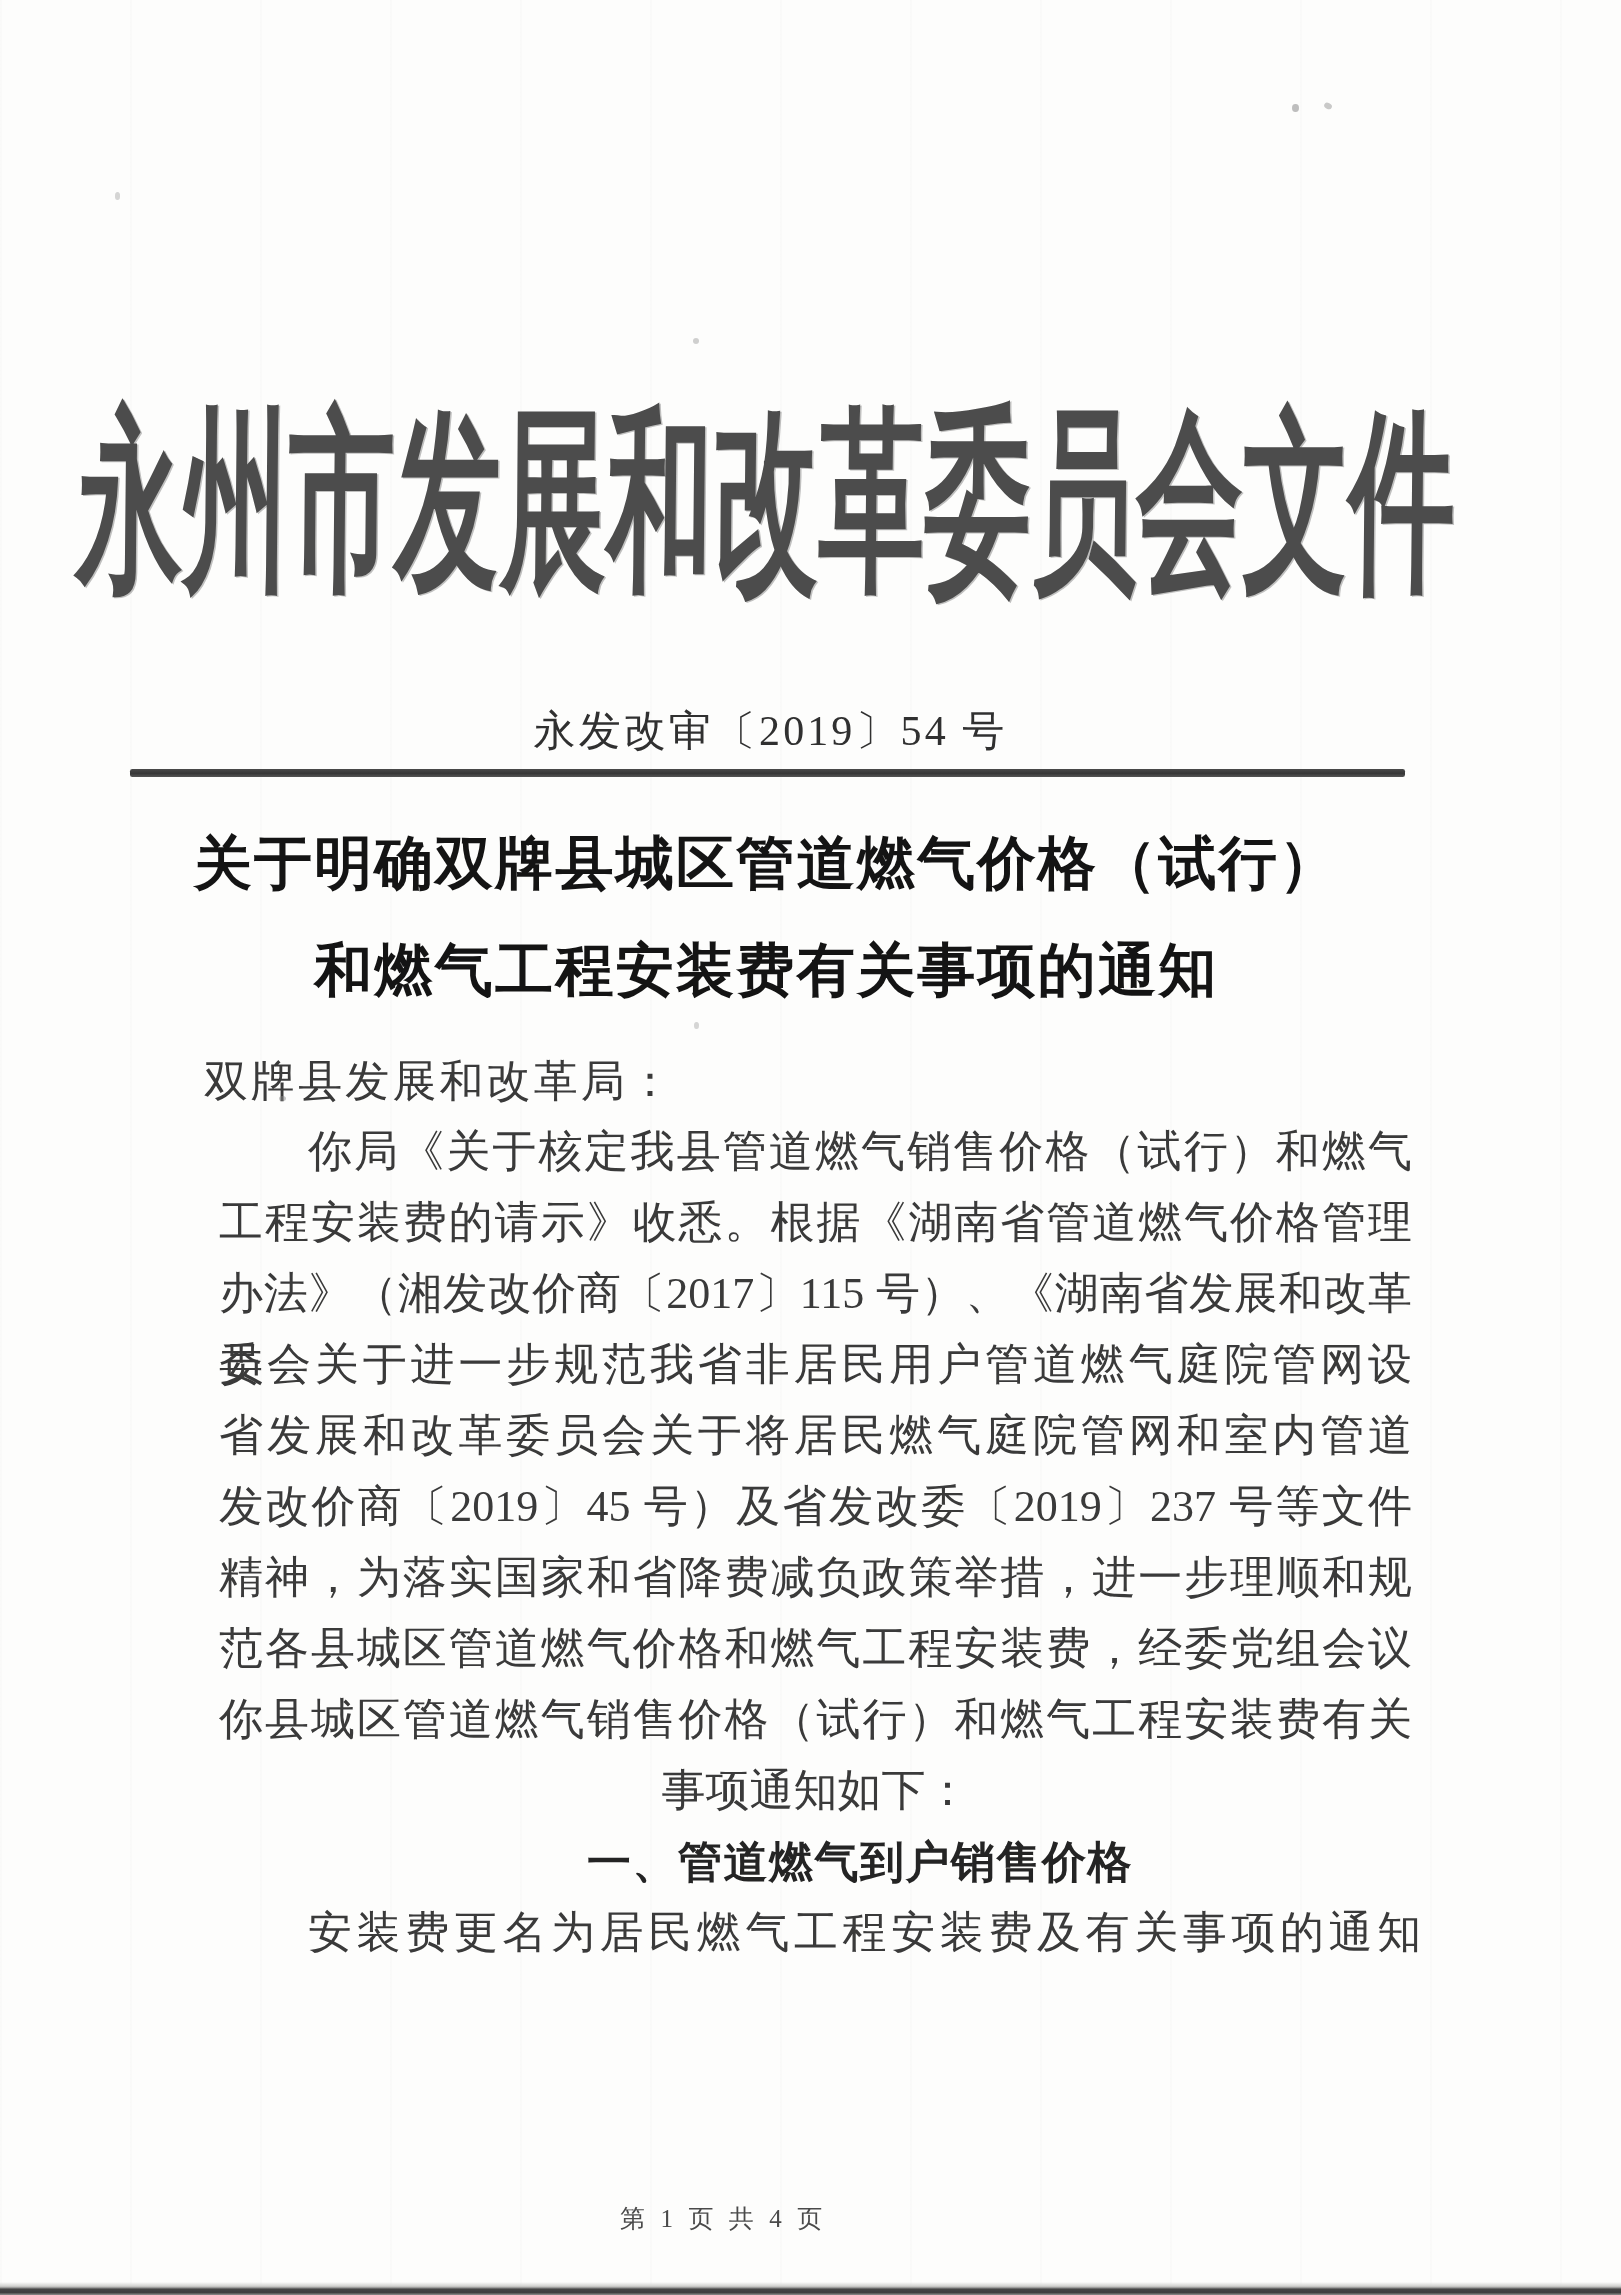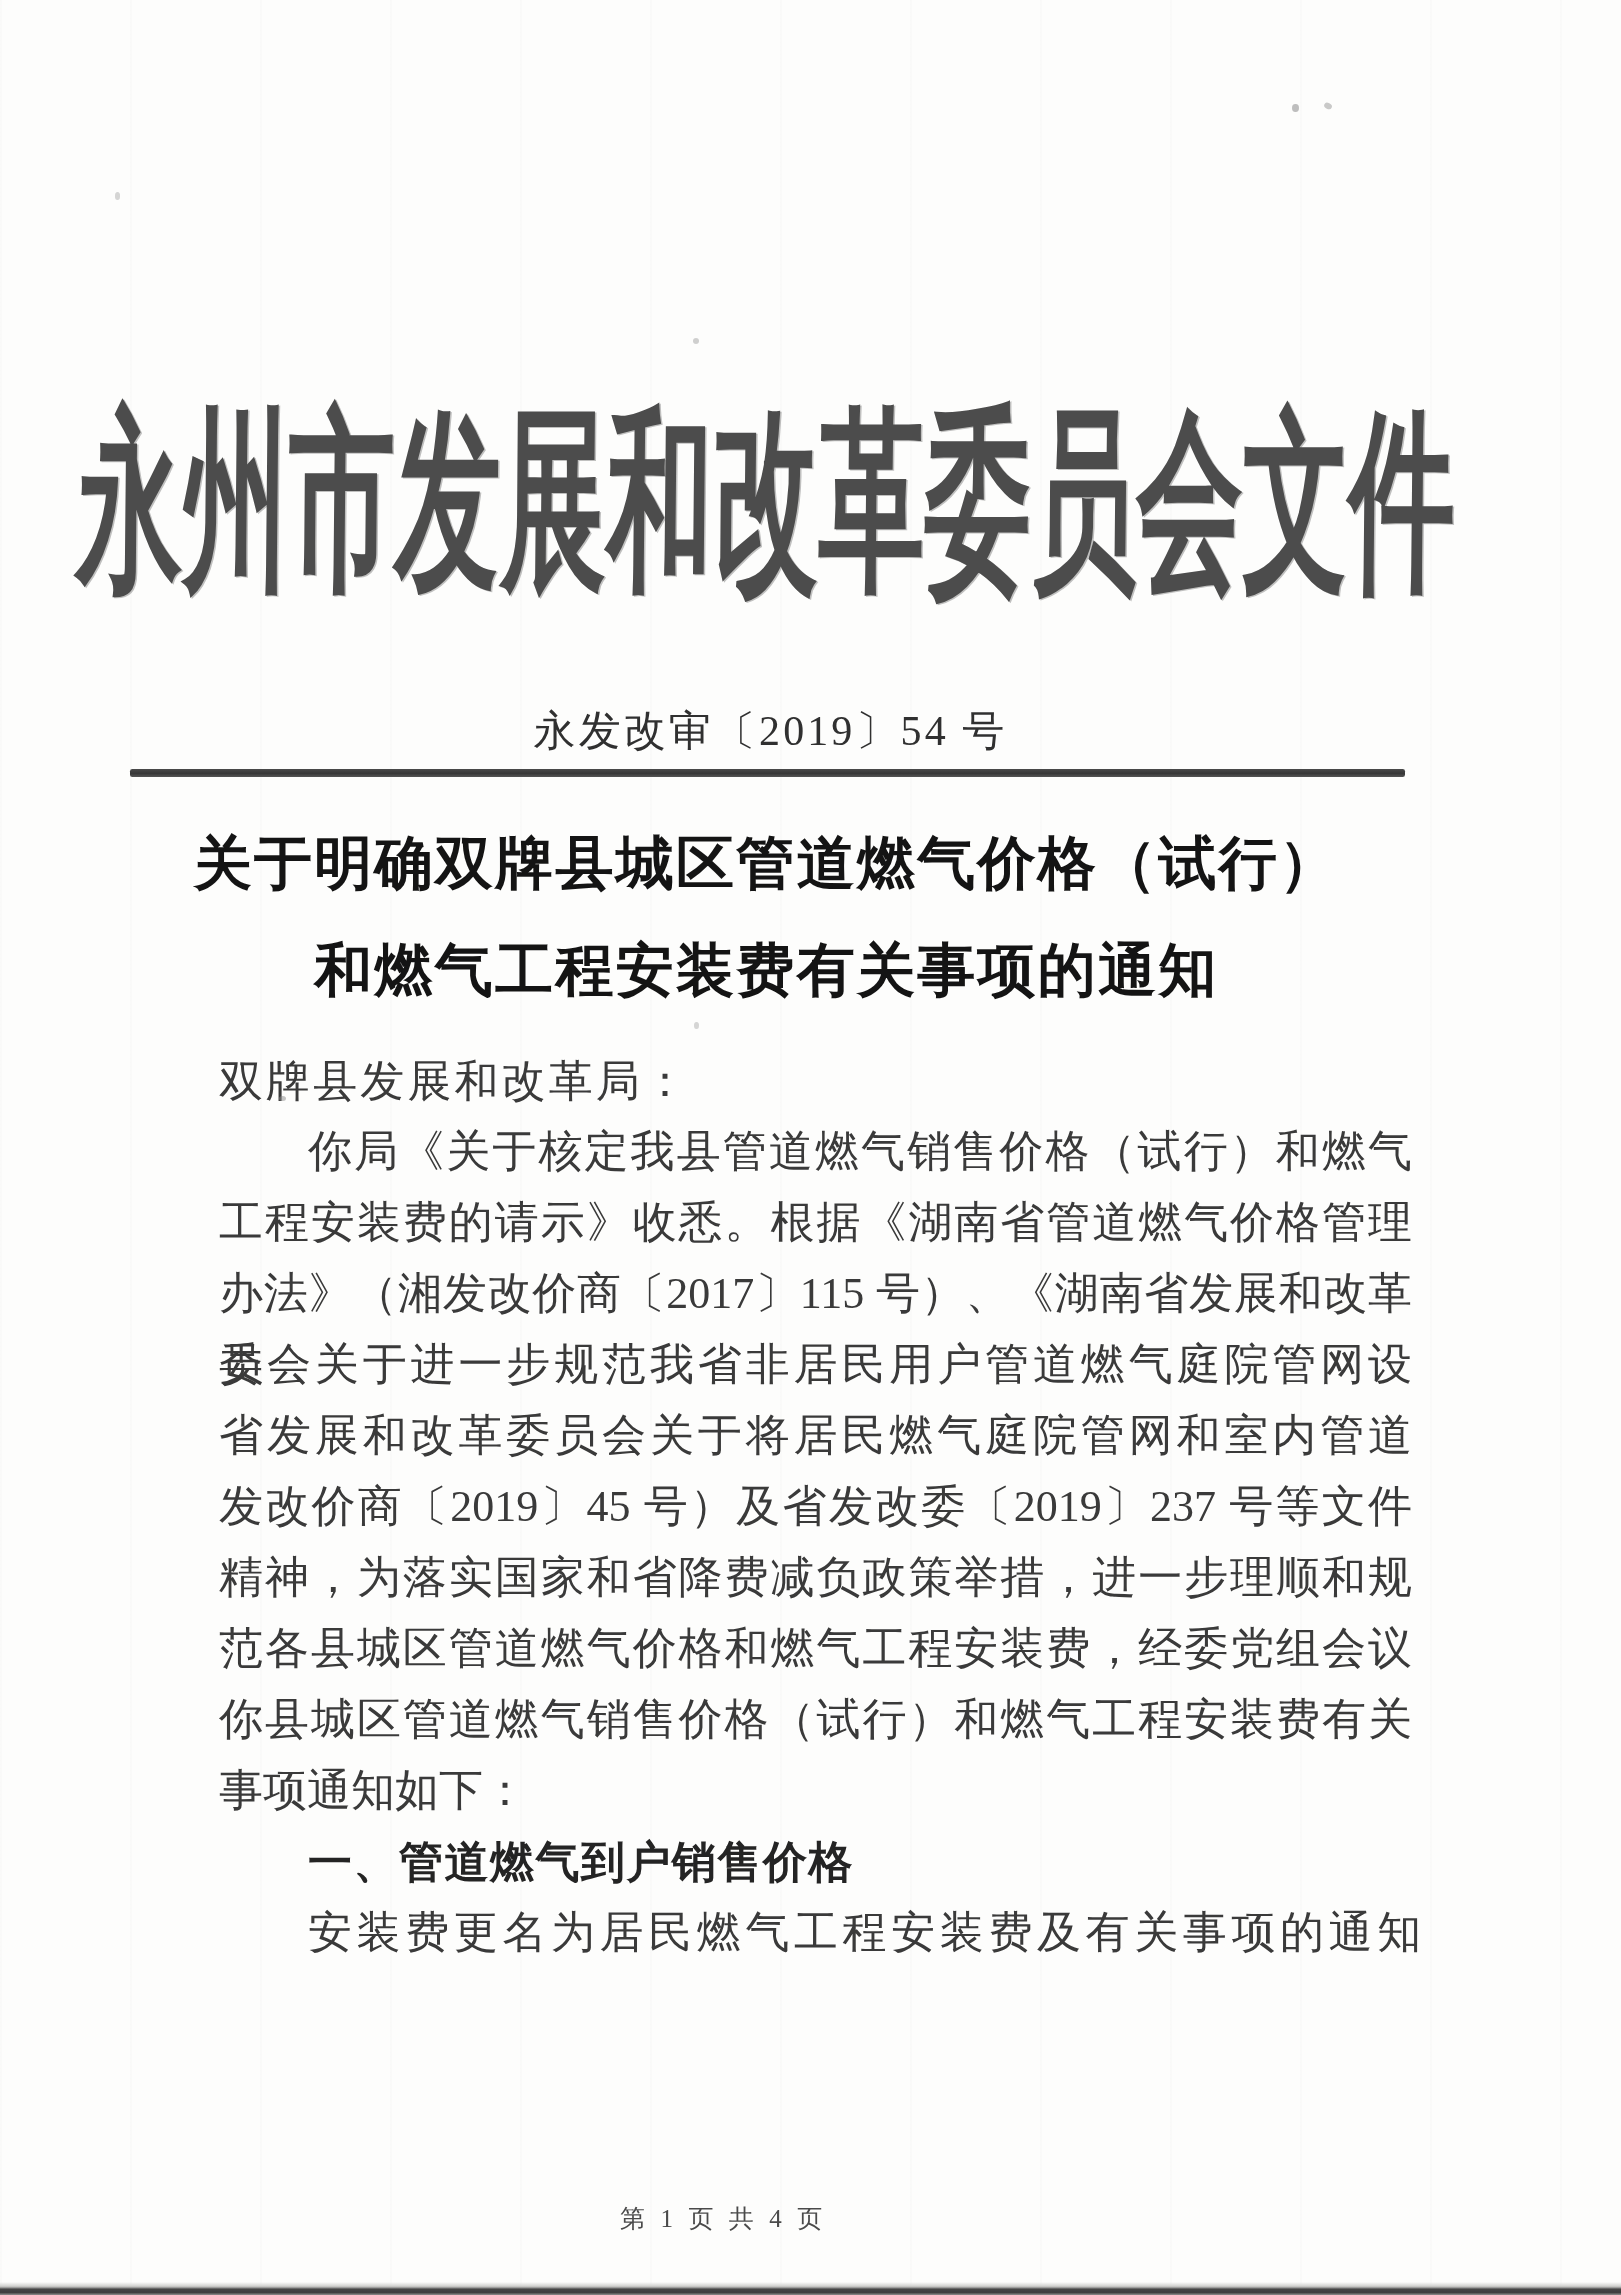--- a/index.html
+++ b/index.html
@@ -63,37 +63,37 @@
     font-size: 58px;
     line-height: 107px;
     letter-spacing: 2.3px;
     color: #141414;
     transform: translateX(-44px);
     white-space: nowrap;
   }
   
   .addressee {
     position: absolute;
-    top: 1046px; left: 219px;
+    top: 1046px; left: 204px;
     font-size: 44px;
     line-height: 71px;
     letter-spacing: 3.1px;
     color: #3a3a3a;
     white-space: nowrap;
   }
   
   .body-lines {
     position: absolute;
     top: 1116px; left: 219px;
     width: 1193px;
     font-size: 44px;
     line-height: 71px;
     color: #3a3a3a;
   }
-  .body-line { height: 71px; overflow: visible; white-space: nowrap; }
+  .body-line { height: 71px; overflow: visible; white-space: nowrap; text-align: center; }
   .body-line.justify {
     text-align: justify;
     text-align-last: justify;
     white-space: normal;
     word-break: break-all;
   }
   .body-line.indent { padding-left: 89px; }
   .body-line.justify.indent { padding-left: 89px; }
   .body-line.bold {
     font-family: "Liberation Sans", "DejaVu Sans", sans-serif;

